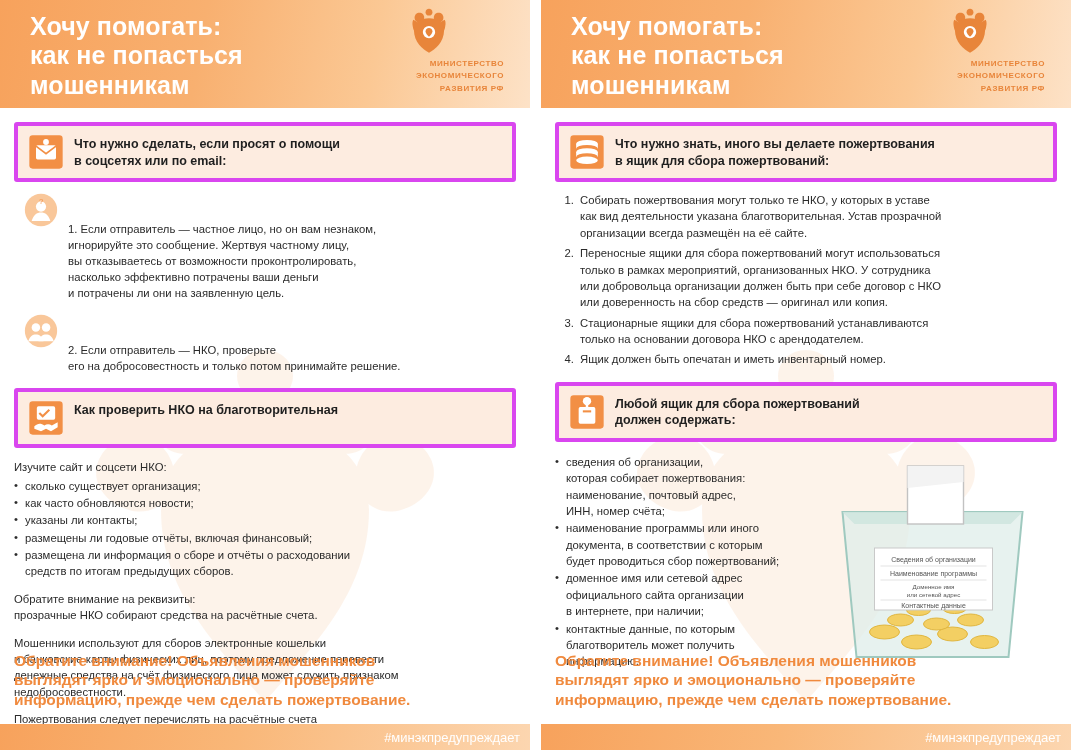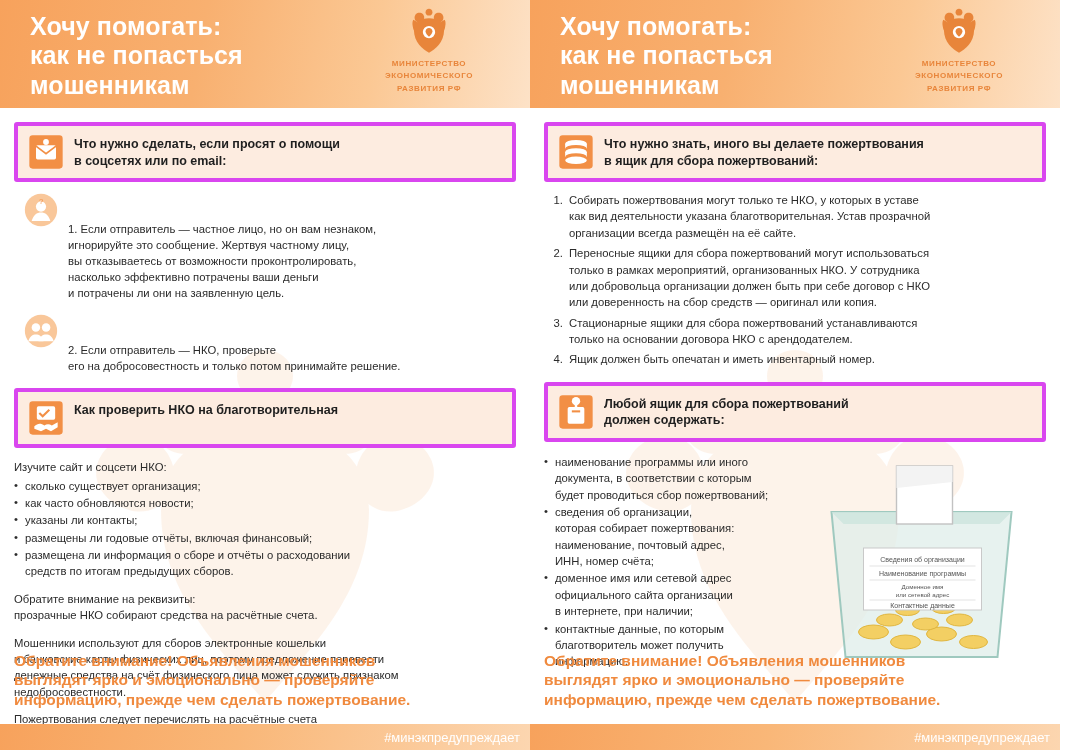--- a/index.html
+++ b/index.html
@@ -12,20 +12,21 @@
     height: 750px;
     font-family: "Liberation Sans", sans-serif;
     color: #2b2b2b;
     overflow: hidden;
   }
   .sheet-wrap {
     position: relative;
     width: 1071px;
     height: 750px;
     display: flex;
+    gap: 11px;
     padding: 0;
     box-sizing: border-box;
   }
   .page {
     position: relative;
     width: 530px;
     height: 750px;
     background: #ffffff;
     overflow: hidden;
     box-sizing: border-box;
@@ -71,21 +72,21 @@
     line-height: 1.17;
     font-weight: bold;
     padding: 12px 0 0 30px;
     letter-spacing: 0.1px;
     white-space: pre-line;
   }
   .ministry {
     position: relative;
     z-index: 2;
     margin-left: auto;
-    text-align: center;
+    text-align: right;
     padding: 6px 26px 0 0;
     width: 150px;
   }
   .emblem {
     width: 42px;
     height: 48px;
     margin: 0 auto 4px auto;
     display: block;
   }
   .ministry-text {
@@ -445,27 +446,27 @@
             <circle cx="24" cy="11" r="5" fill="#fff"></circle>
             <rect x="22.5" y="11" width="3" height="10" fill="#fff"></rect>
           </svg>
           <div class="block-title">Любой ящик для сбора пожертвований
 должен содержать:</div>
         </div>
 
         <div class="two-col">
           <div class="col-text">
             <ul class="dash-list">
-              <li>наименование программы или иного
-документа, в соответствии с которым
-будет проводиться сбор пожертвований;</li>
               <li>сведения об организации,
 которая собирает пожертвования:
 наименование, почтовый адрес,
 ИНН, номер счёта;</li>
+              <li>наименование программы или иного
+документа, в соответствии с которым
+будет проводиться сбор пожертвований;</li>
               <li>доменное имя или сетевой адрес
 официального сайта организации
 в интернете, при наличии;</li>
               <li>контактные данные, по которым
 благотворитель может получить
 информацию.</li>
             </ul>
           </div>
           <div class="col-img">
             <svg class="donation-box" viewBox="0 0 240 215">

